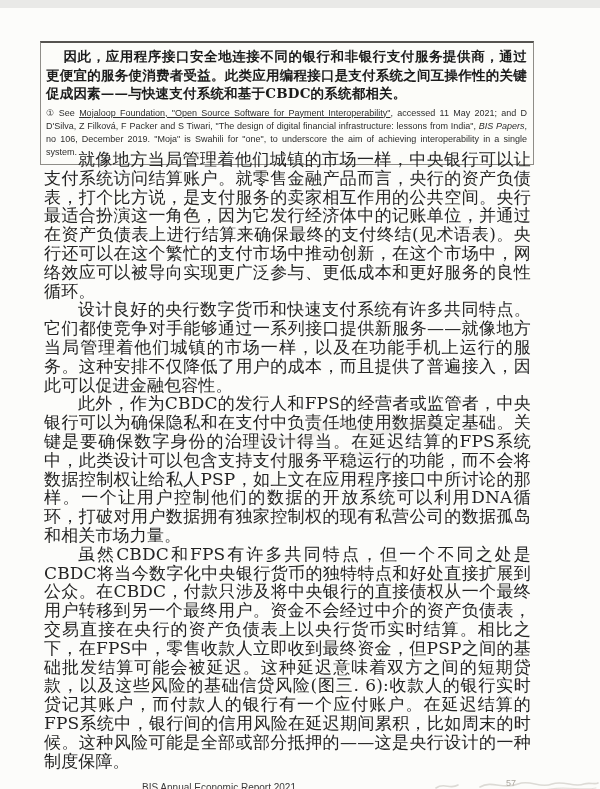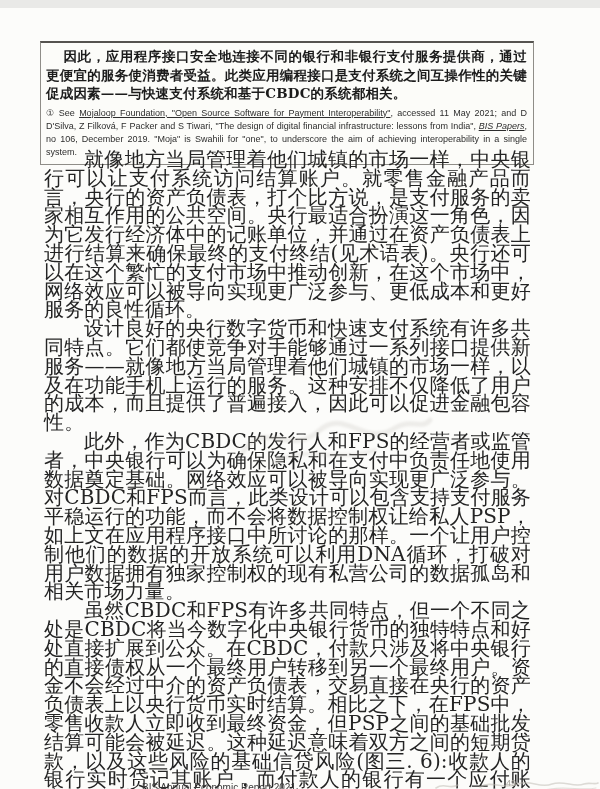--- a/index.html
+++ b/index.html
@@ -35,30 +35,30 @@
   .footnote{
     margin:4px 0 0 0;
     font-family:"Liberation Sans","DejaVu Sans",sans-serif;
     font-size:9px;
     line-height:13px;
     color:#2d2d2d;
     text-align:justify;
   }
   .fn-marker{margin-right:3px;}
   .fn-link{text-decoration:underline;}
-  .fn-italic{font-style:italic;text-decoration:underline;}
+  .fn-italic{font-style:italic;}
   
   .bodycol{
     position:absolute;
     left:44px;top:142px;
     width:487px;
   }
   .bodycol p{
     margin:0;
-    font-size:20px;
+    font-size:17px;
     line-height:18.8px;
     letter-spacing:0.15px;
     color:#242424;
     text-align:justify;
     text-indent:2em;
   }
   
   .footer-title{
     position:absolute;
     left:142px;top:774px;
@@ -86,31 +86,31 @@
   <section class="callout">
     <p class="callout-text">因此，应用程序接口安全地连接不同的银行和非银行支付服务提供商，通过更便宜的服务使消费者受益。此类应用编程接口是支付系统之间互操作性的关键促成因素——与快速支付系统和基于CBDC的系统都相关。</p>
     <p class="footnote">
       <span class="fn-marker">①</span><span>See </span><span class="fn-link">Mojaloop Foundation, "Open Source Software for Payment Interoperability"</span><span>, accessed 11 May 2021; and D D'Silva, Z Filková, F Packer and S Tiwari, "The design of digital financial infrastructure: lessons from India", </span><span class="fn-italic">BIS Papers</span><span>, no 106, December 2019. "Moja" is Swahili for "one", to underscore the aim of achieving interoperability in a single system.</span>
     </p>
   </section>
 
   <div class="bodycol">
     <p>就像地方当局管理着他们城镇的市场一样，中央银行可以让支付系统访问结算账户。就零售金融产品而言，央行的资产负债表，打个比方说，是支付服务的卖家相互作用的公共空间。央行最适合扮演这一角色，因为它发行经济体中的记账单位，并通过在资产负债表上进行结算来确保最终的支付终结(见术语表)。央行还可以在这个繁忙的支付市场中推动创新，在这个市场中，网络效应可以被导向实现更广泛参与、更低成本和更好服务的良性循环。</p>
     <p>设计良好的央行数字货币和快速支付系统有许多共同特点。它们都使竞争对手能够通过一系列接口提供新服务——就像地方当局管理着他们城镇的市场一样，以及在功能手机上运行的服务。这种安排不仅降低了用户的成本，而且提供了普遍接入，因此可以促进金融包容性。</p>
-    <p>此外，作为CBDC的发行人和FPS的经营者或监管者，中央银行可以为确保隐私和在支付中负责任地使用数据奠定基础。网络效应可以被导向实现更广泛参与。对CBDC和FPS而言，此类设计可以包含支持支付服务平稳运行的功能，而不会将数据控制权让给私人PSP，如上文在应用程序接口中所讨论的那样。一个让用户控制他们的数据的开放系统可以利用DNA循环，打破对用户数据拥有独家控制权的现有私营公司的数据孤岛和相关市场力量。</p>
+    <p>此外，作为CBDC的发行人和FPS的经营者或监管者，中央银行可以为确保隐私和在支付中负责任地使用数据奠定基础。关键是要确保数字身份的治理设计得当。在延迟结算的FPS系统中，此类设计可以包含支持支付服务平稳运行的功能，而不会将数据控制权让给私人PSP，如上文在应用程序接口中所讨论的那样。一个让用户控制他们的数据的开放系统可以利用DNA循环，打破对用户数据拥有独家控制权的现有私营公司的数据孤岛和相关市场力量。</p>
     <p>虽然CBDC和FPS有许多共同特点，但一个不同之处是CBDC将当今数字化中央银行货币的独特特点和好处直接扩展到公众。在CBDC，付款只涉及将中央银行的直接债权从一个最终用户转移到另一个最终用户。资金不会经过中介的资产负债表，交易直接在央行的资产负债表上以央行货币实时结算。相比之下，在FPS中，零售收款人立即收到最终资金，但PSP之间的基础批发结算可能会被延迟。这种延迟意味着双方之间的短期贷款，以及这些风险的基础信贷风险(图三. 6):收款人的银行实时贷记其账户，而付款人的银行有一个应付账户。在延迟结算的FPS系统中，银行间的信用风险在延迟期间累积，比如周末的时候。这种风险可能是全部或部分抵押的——这是央行设计的一种制度保障。</p>
   </div>
 
   <svg class="smudge smudge-mid" width="200" height="70" viewBox="0 0 200 70">
     <path d="M8,52 C30,18 55,58 85,30 C110,8 130,48 160,28 C175,18 188,30 195,20" fill="none" stroke="#b9b5ae" stroke-width="5" stroke-linecap="round"></path>
     <path d="M40,62 C70,44 100,64 140,50" fill="none" stroke="#c4c0b9" stroke-width="4" stroke-linecap="round"></path>
   </svg>
 
   <span class="footer-title">BIS Annual Economic Report 2021</span>
 
-  <span class="page-num">49</span>
+  <span class="page-num">57</span>
 
   <svg class="smudge smudge-br" width="168" height="20" viewBox="0 0 168 20">
     <path d="M4,12 C12,6 18,14 26,9 M48,11 C60,4 72,14 86,8 C98,3 108,13 120,8 C132,4 142,12 152,8 C158,6 163,9 166,7" fill="none" stroke="#bdb9b1" stroke-width="1.6" stroke-linecap="round"></path>
     <path d="M50,16 C70,12 95,17 118,13 C136,10 150,15 164,12" fill="none" stroke="#cac6be" stroke-width="1.2" stroke-linecap="round"></path>
   </svg>
 
 </div>
 
 </body></html>

